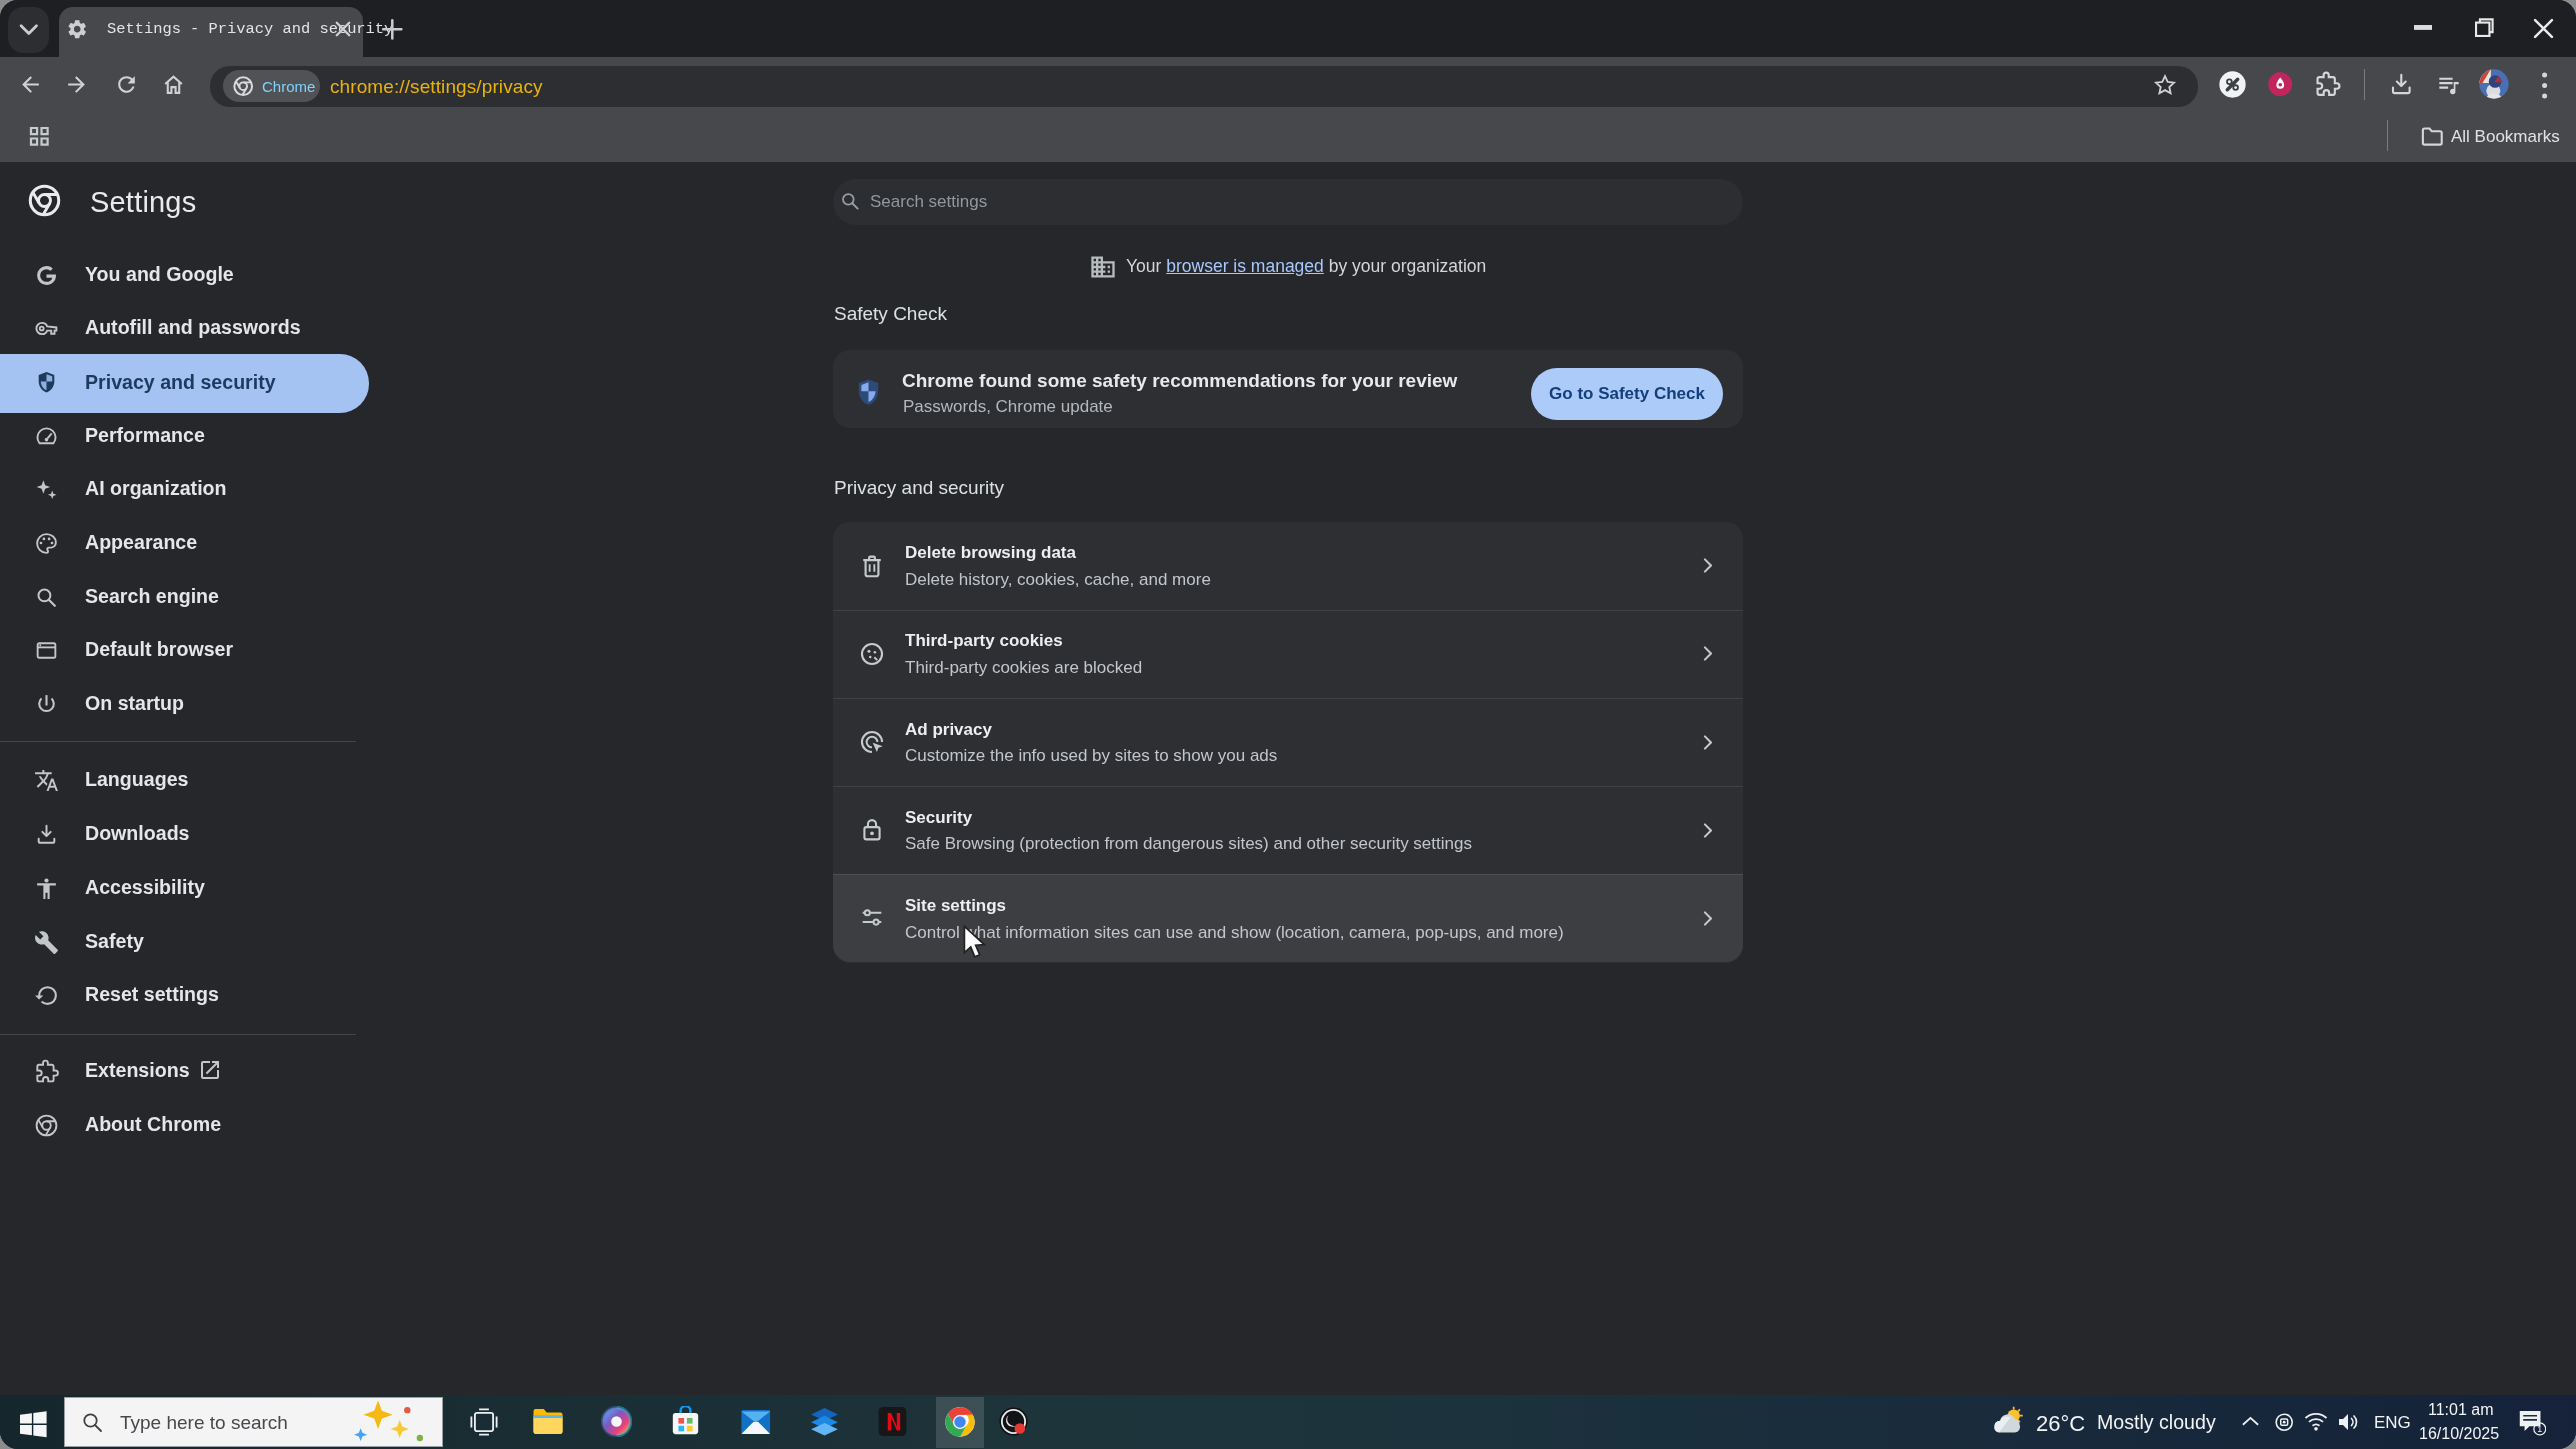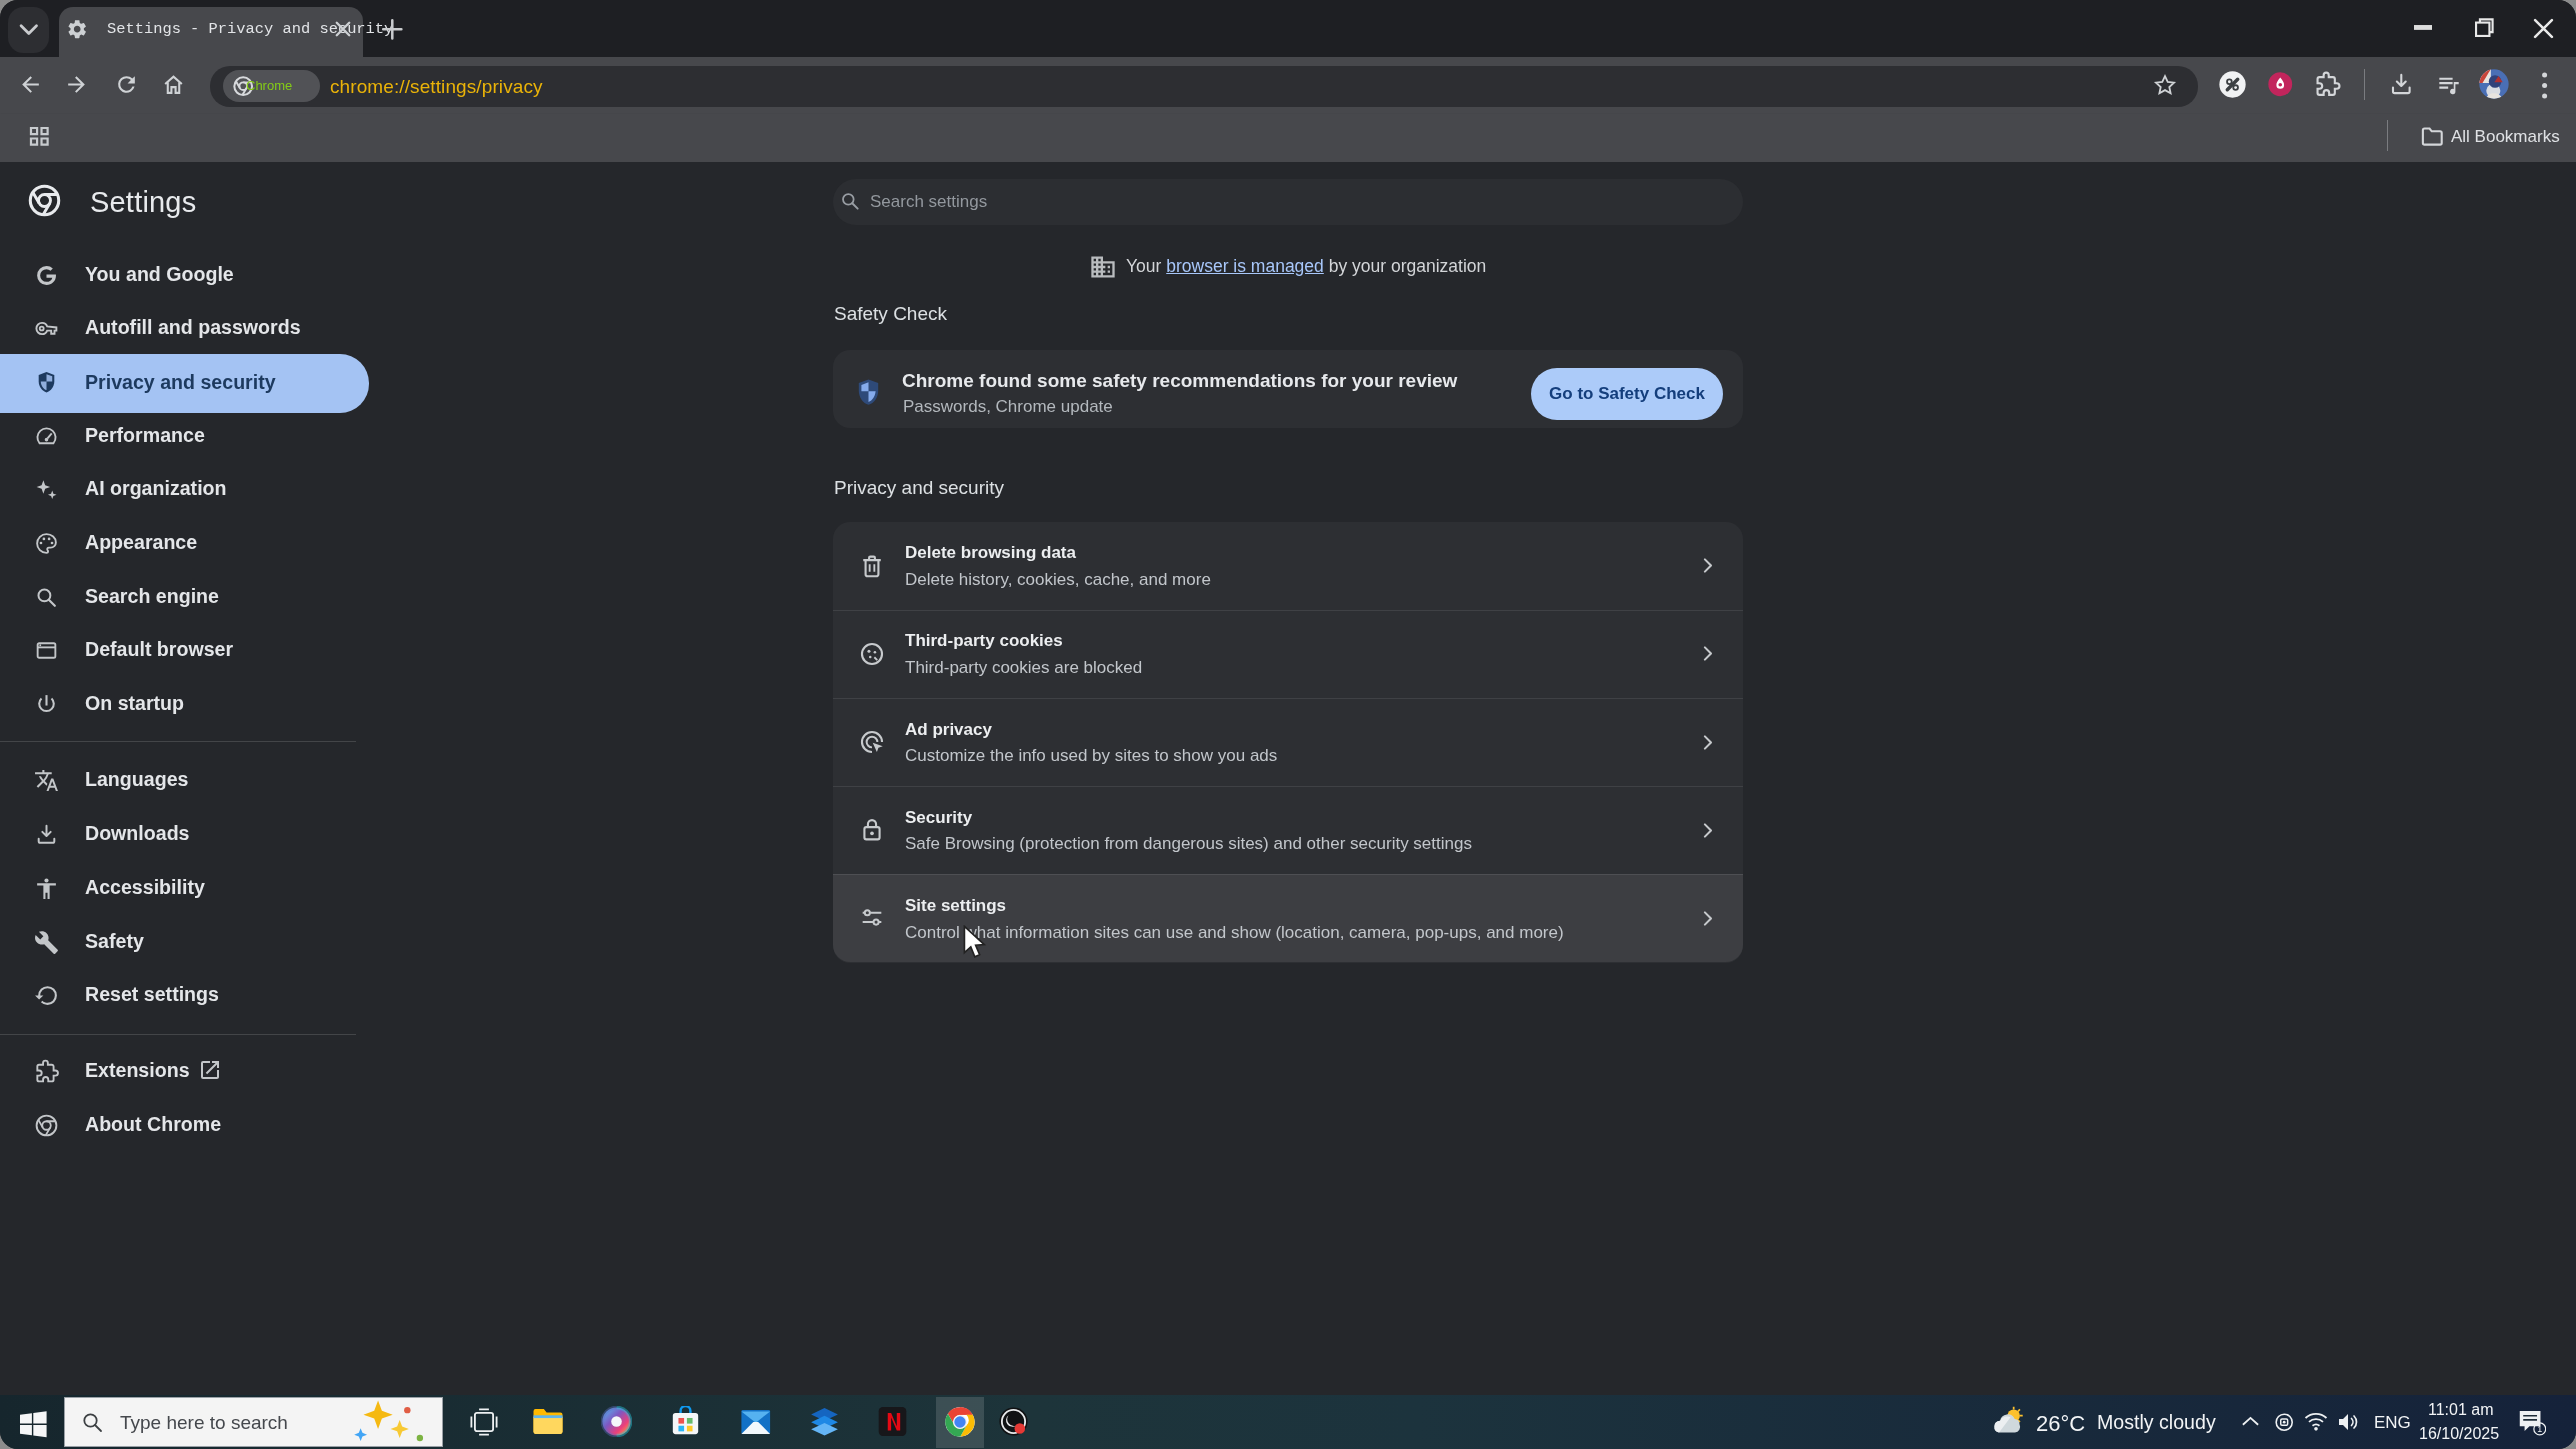--- a/index.html
+++ b/index.html
@@ -7,21 +7,21 @@
   .screen{position:relative;width:2576px;height:1449px;border-radius:18px;overflow:hidden;background:#25272b;}
   .abs{position:absolute;}
   
   .tabstrip{position:absolute;left:0;top:0;width:2576px;height:57px;background:#1e1f23;}
   .tabsearch{position:absolute;left:8.4px;top:7px;width:41px;height:46px;border-radius:15.4px;background:#2d2e32;}
   .tab{position:absolute;left:59px;top:7px;width:304px;height:50px;border-radius:14px 14px 0 0;background:#47484c;}
   .tabtitle{position:absolute;left:107px;top:20px;font-size:15.4px;color:#e2e4e7;letter-spacing:0px;white-space:nowrap;font-family:Liberation Mono, monospace;}
   .toolbar{position:absolute;left:0;top:57px;width:2576px;height:57px;background:#47484c;}
   .omnibox{position:absolute;left:210px;top:66px;width:1988px;height:41px;border-radius:20px;background:#2d2e32;}
   .chip{position:absolute;left:223px;top:70px;width:97px;height:32px;border-radius:16px;background:#515256;}
-  .chiptext{position:absolute;left:246px;top:78px;font-size:13px;color:#84cc16;}
+  .chiptext{position:absolute;left:262px;top:78px;font-size:15px;color:#7dd3fc;}
   .urltext{position:absolute;left:330px;top:76px;font-size:19px;color:#eab308;letter-spacing:0.1px;}
   .bookmarks{position:absolute;left:0;top:114px;width:2576px;height:48px;background:#47484c;box-shadow:0 1.4px 2.1px rgba(0,0,0,0.35);}
   .allbm{position:absolute;left:2451px;top:127px;font-size:17px;white-space:nowrap;color:#dfe1e4;}
   
   .content{position:absolute;left:0;top:162px;width:2576px;height:1233px;background:#25272b;}
   .settingshdr{position:absolute;left:90px;top:186px;font-size:29px;color:#e8eaed;letter-spacing:0.2px;}
   .navitem{position:absolute;left:85px;font-size:19.6px;font-weight:600;color:#e4e6e9;white-space:nowrap;}
   .navicon{position:absolute;left:34px;width:25px;height:25px;}
   .pill{position:absolute;left:0;top:354px;width:369px;height:59px;border-radius:0 29px 29px 0;background:#a4c3f3;}
   .navdiv{position:absolute;left:0;width:356px;height:0.7px;background:rgba(255,255,255,0.14);}

